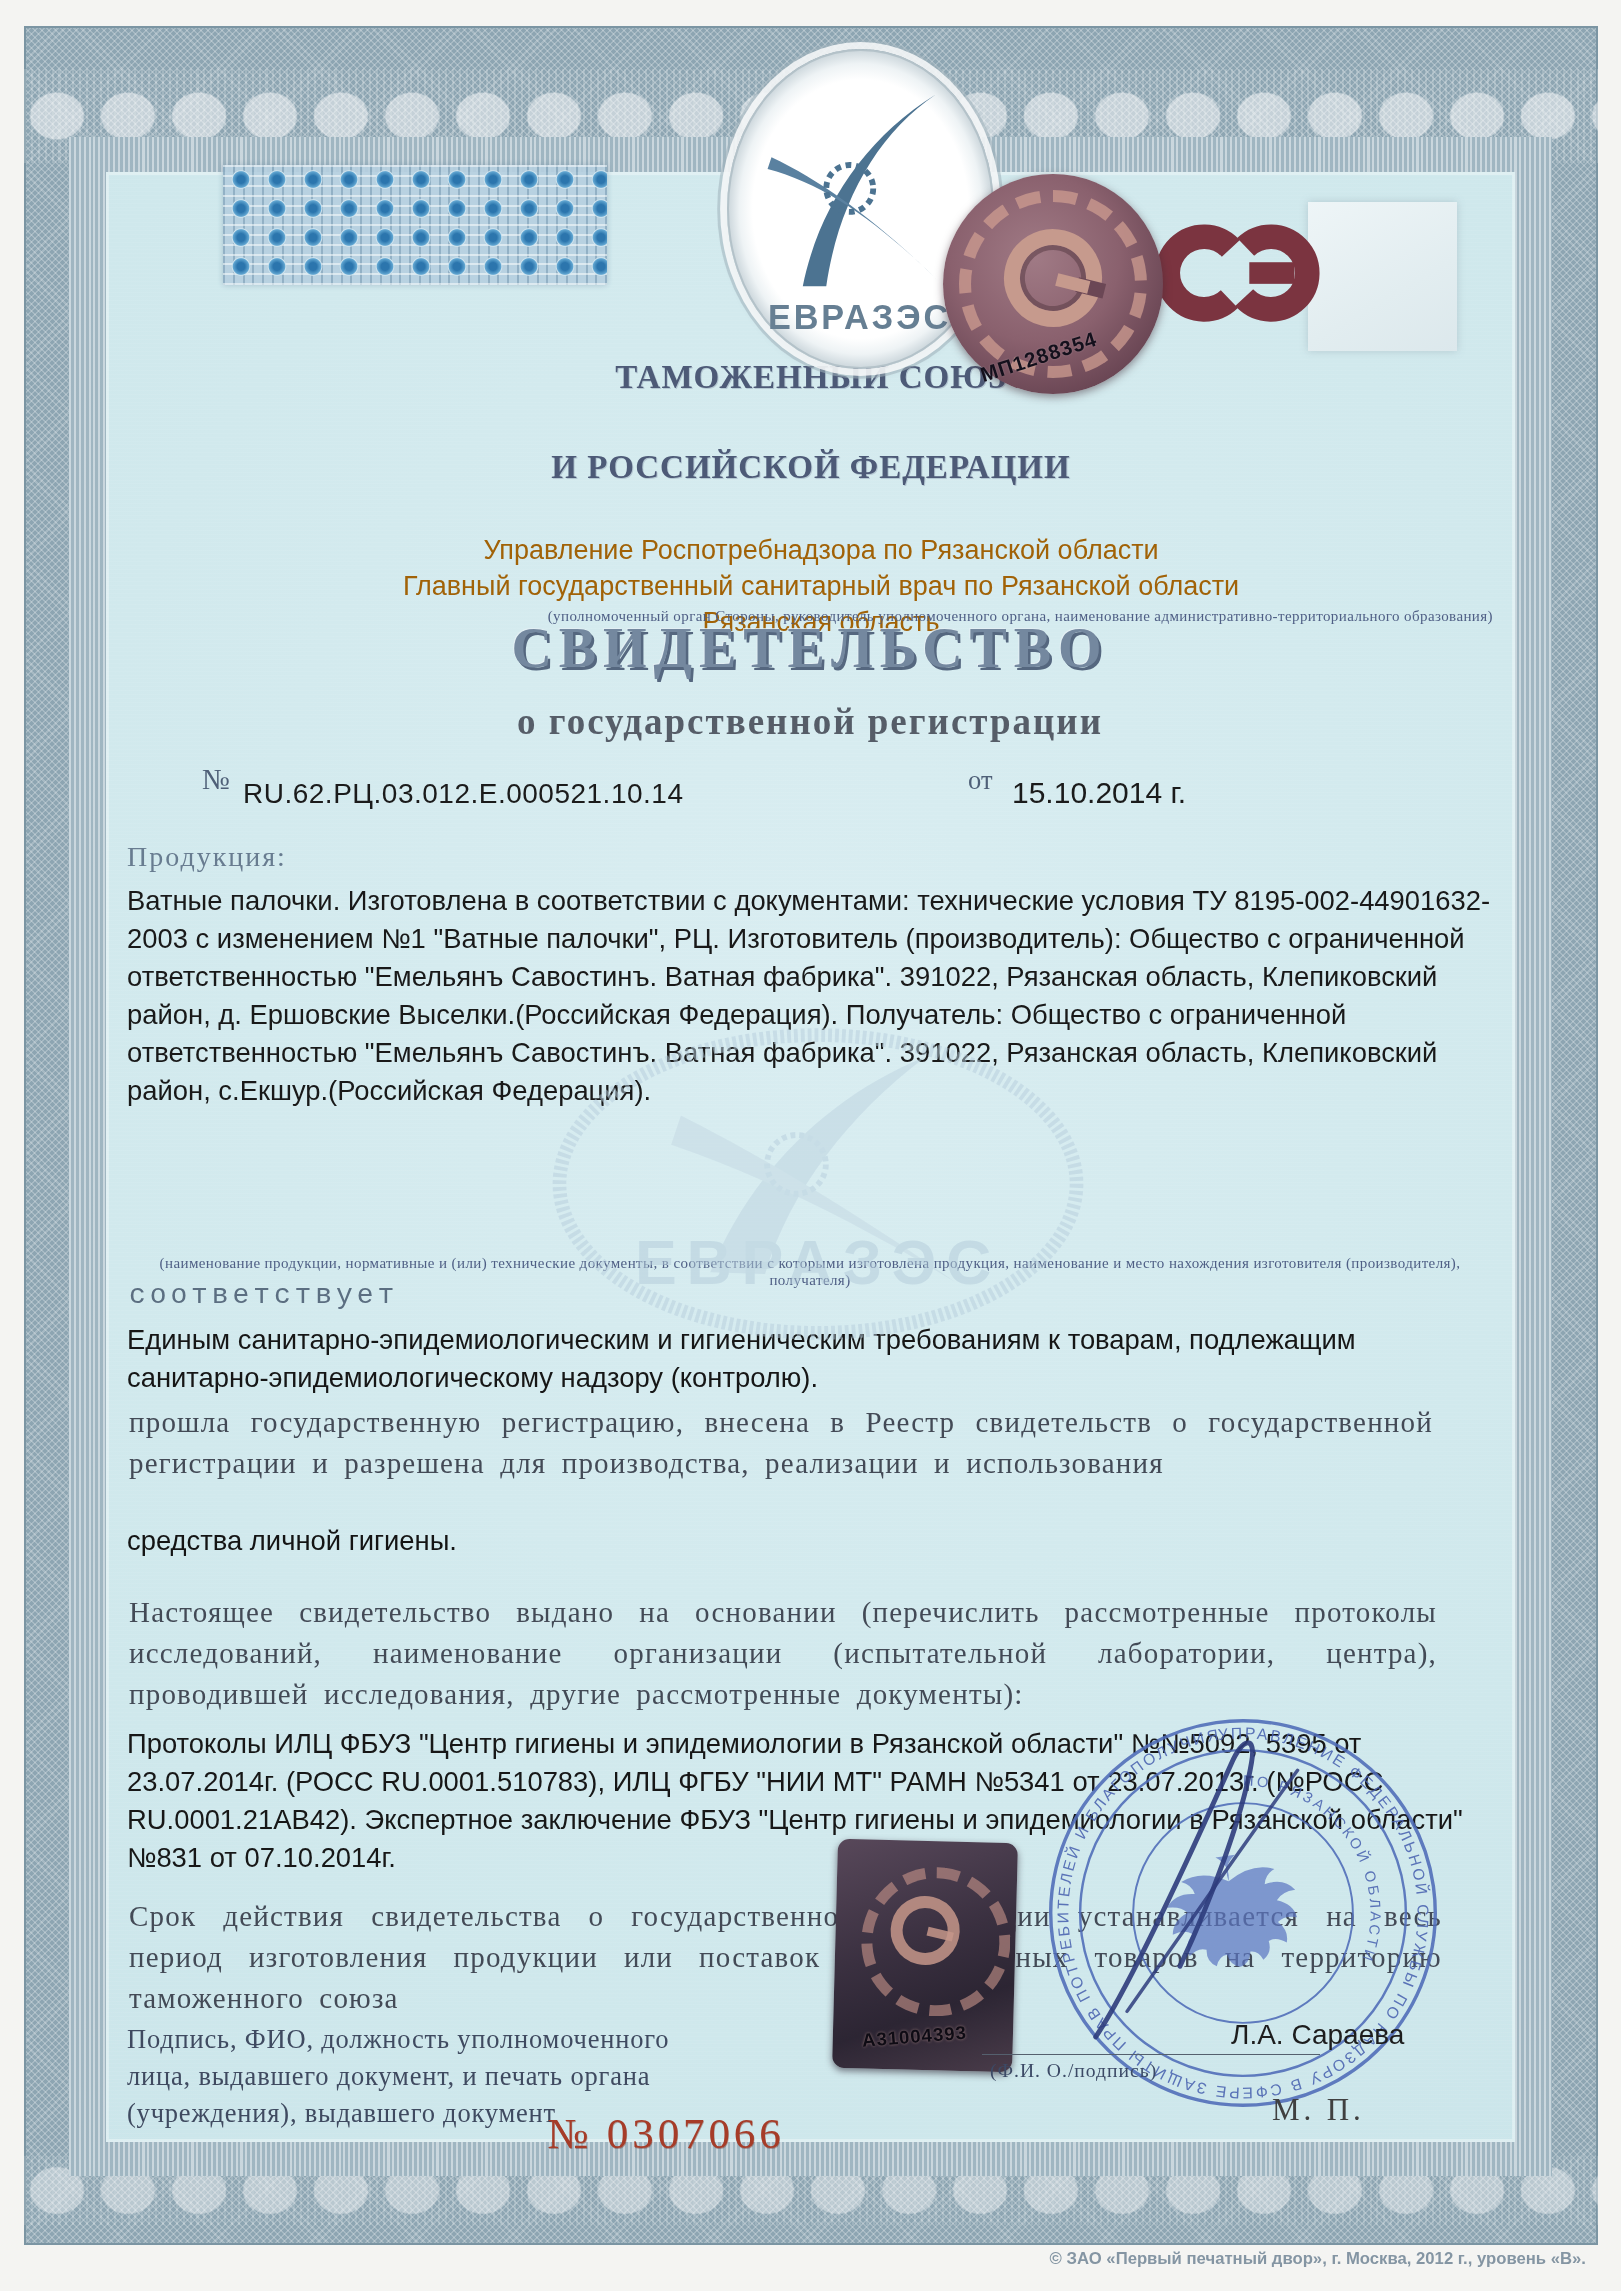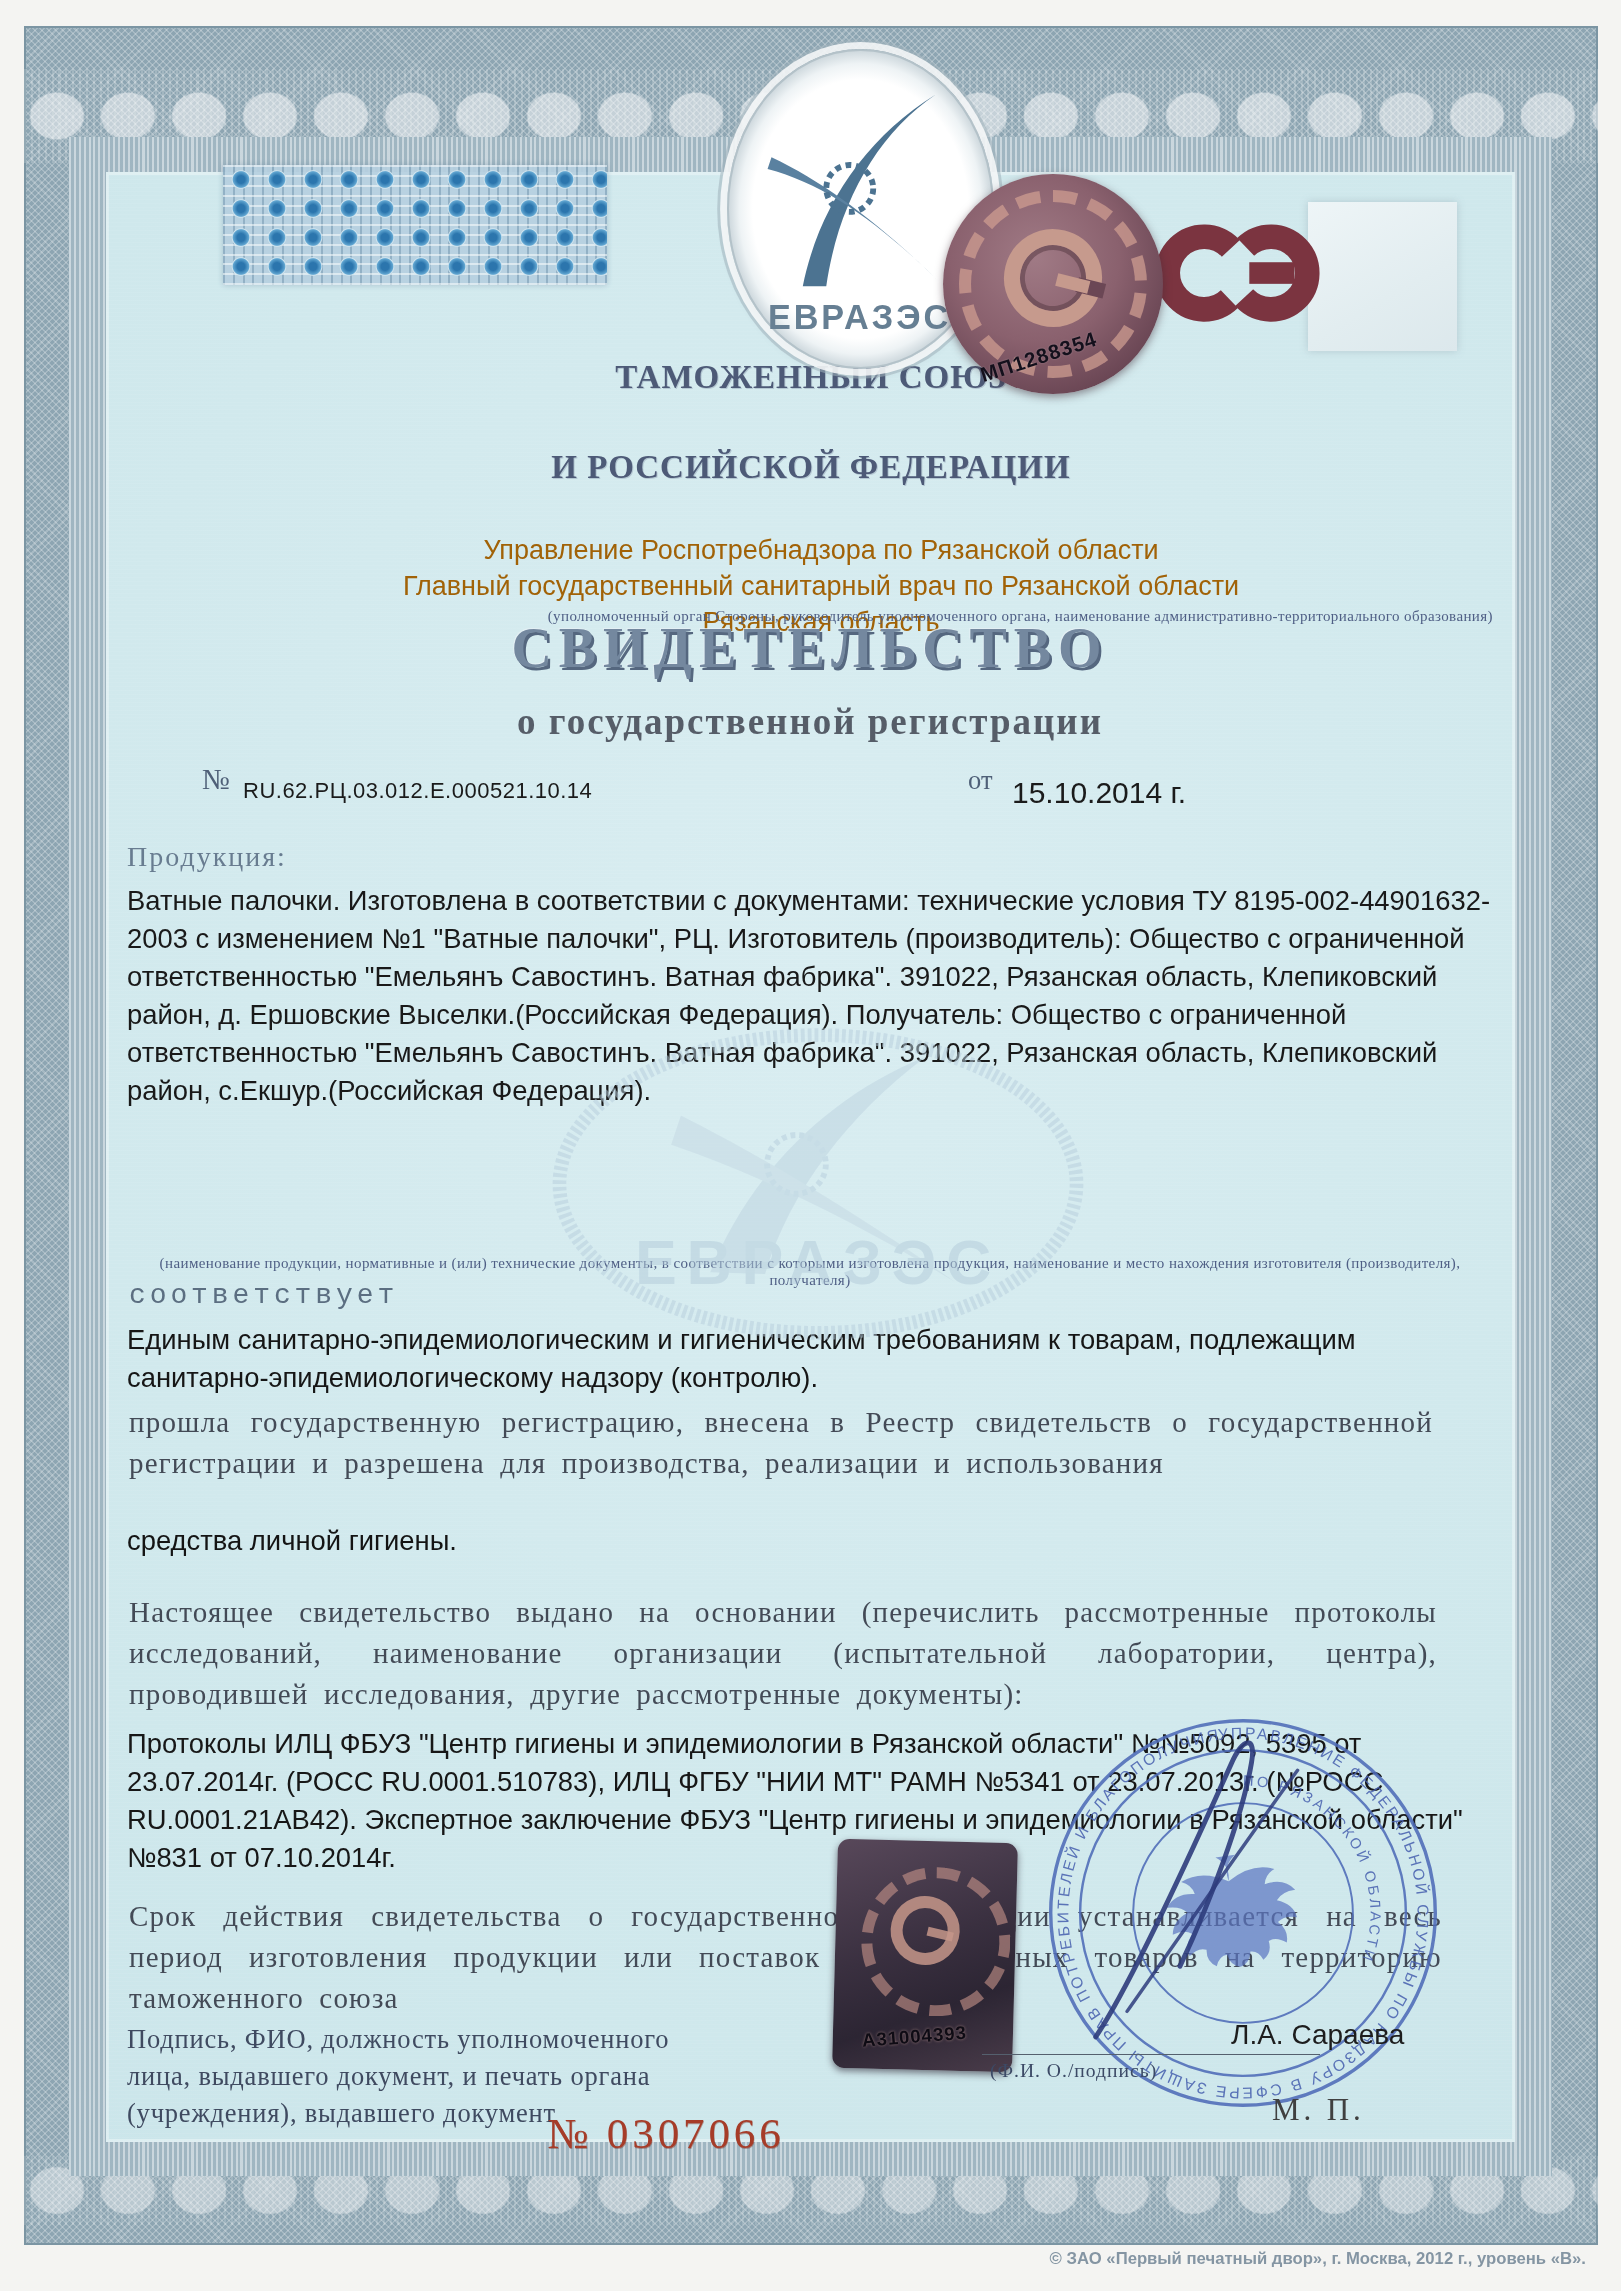--- a/index.html
+++ b/index.html
@@ -110,21 +110,21 @@
   .main-title{
     left:127px;width:1366px;top:616px;text-align:center;
     font-family:"Liberation Serif", serif;font-weight:bold;font-size:56px;letter-spacing:6.9px;
     color:#74889f;text-shadow:2.5px 2.5px 0 #55677f, -1px -1px 0 rgba(230,240,245,.8);
   }
   .sub-title{
     left:127px;width:1366px;top:700px;text-align:center;
     font-family:"Liberation Serif", serif;font-weight:bold;font-size:37px;letter-spacing:2px;color:#565d68;
   }
   .no-label{left:202px;top:763px;font-size:29px;color:#4f6078;}
-  .no-value{left:243px;top:778px;font-size:22px;color:#1b1b1b;letter-spacing:0.5px;}
+  .no-value{left:243px;top:778px;font-size:28px;color:#1b1b1b;letter-spacing:0.5px;}
   .ot-label{left:968px;top:765px;font-size:26.5px;color:#4f6078;}
   .ot-value{left:1012px;top:776px;font-size:30px;color:#1b1b1b;}
   .prod-label{
     left:127px;top:841px;font-family:Liberation Serif, serif;
     font-size:28px;color:#687c90;letter-spacing:2px;
   }
   .prod-text{
     left:127px;top:882px;width:1368px;
     font-size:27.4px;line-height:38px;color:#191919;text-align:left;
   }

